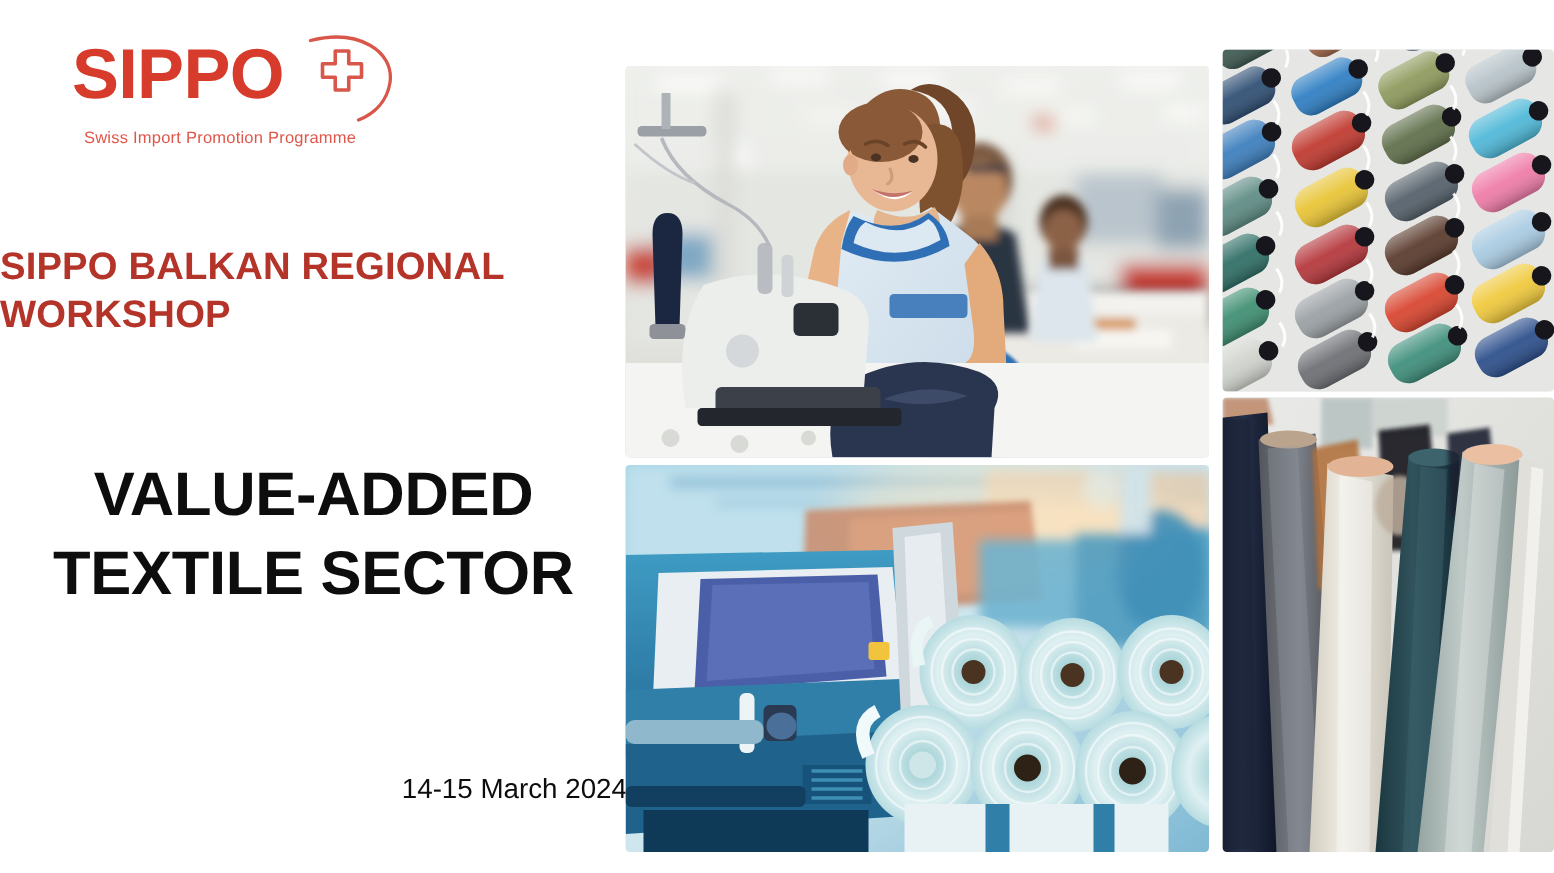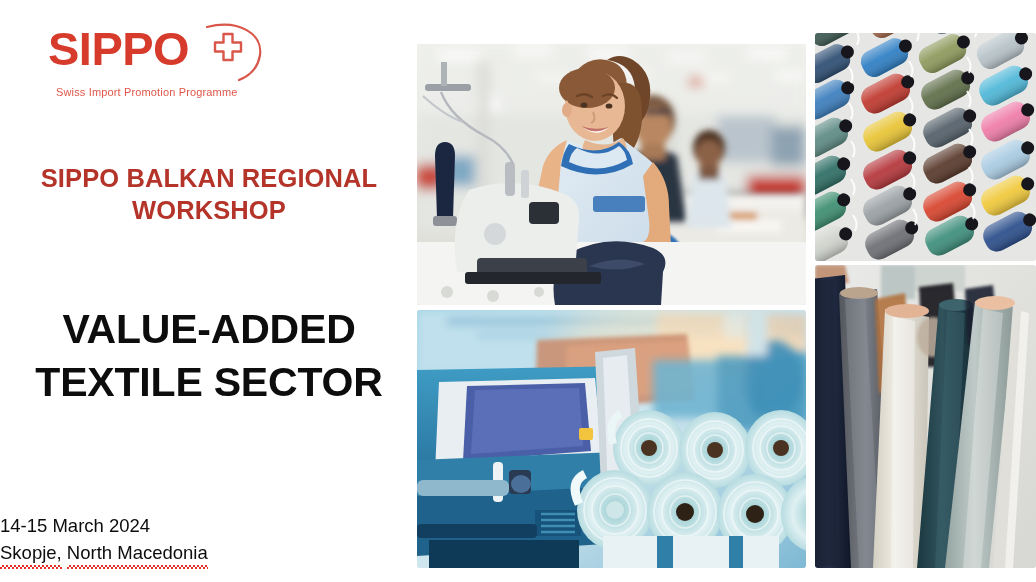--- a/index.html
+++ b/index.html
@@ -27,33 +27,32 @@
   }
   .logo-mark { position: absolute; left: 129px; top: -4px; width: 96px; height: 62px; }
   .logo-tagline {
     position: absolute; left: 8px; top: 60px;
     font-size: 11px; color: #E0564A; letter-spacing: 0.15px;
     white-space: nowrap;
   }
 
   .eyebrow {
     position: absolute; left: 0; top: 162px; width: 418px;
-    text-align: center;
     font-size: 25.5px; font-weight: bold; line-height: 32px;
     color: #B4342A; letter-spacing: 0.1px;
   }
   .headline {
     position: absolute; left: 0; top: 268px; width: 418px;
     text-align: center;
     font-size: 41px; font-weight: bold; line-height: 53px;
     color: #0D0D0D; letter-spacing: -0.2px; margin-top: 35px;
   }
   .footer-block {
     position: absolute; left: 0; top: 512px; width: 418px;
-    text-align: left;
+    text-align: right;
     font-size: 18.5px; line-height: 27px; color: #0D0D0D;
   }
   .spell { position: relative; display: inline-block; }
   .spell::after {
     content: ""; position: absolute; left: 0; right: 0; bottom: -3px; height: 4px;
     background-image:
       radial-gradient(circle at 1px 3px, #E53026 1.1px, rgba(0,0,0,0) 1.3px),
       radial-gradient(circle at 3px 1px, #E53026 1.1px, rgba(0,0,0,0) 1.3px);
     background-size: 4px 4px; background-repeat: repeat-x;
   }
@@ -84,21 +83,20 @@
 
   <div class="eyebrow">SIPPO BALKAN REGIONAL WORKSHOP</div>
 
   <div class="headline">
     <span>VALUE-ADDED</span><br>
     <span>TEXTILE SECTOR</span>
   </div>
 
   <div class="footer-block">
     <div>14-15 March 2024</div>
-    <div><span class="spell">Skopje,</span> <span class="spell">North Macedonia</span></div>
   </div>
 
   <div class="photo ph-sewing">
     <svg viewBox="0 0 389 261" preserveAspectRatio="xMidYMid slice" xmlns="http://www.w3.org/2000/svg">
       <defs>
         <linearGradient id="ceil" x1="0" y1="0" x2="0" y2="1">
           <stop offset="0" stop-color="#f2f2ee"></stop>
             <stop offset="1" stop-color="#d9dad4"></stop>
         </linearGradient>
         <linearGradient id="apronG" x1="0" y1="0" x2="1" y2="1">

